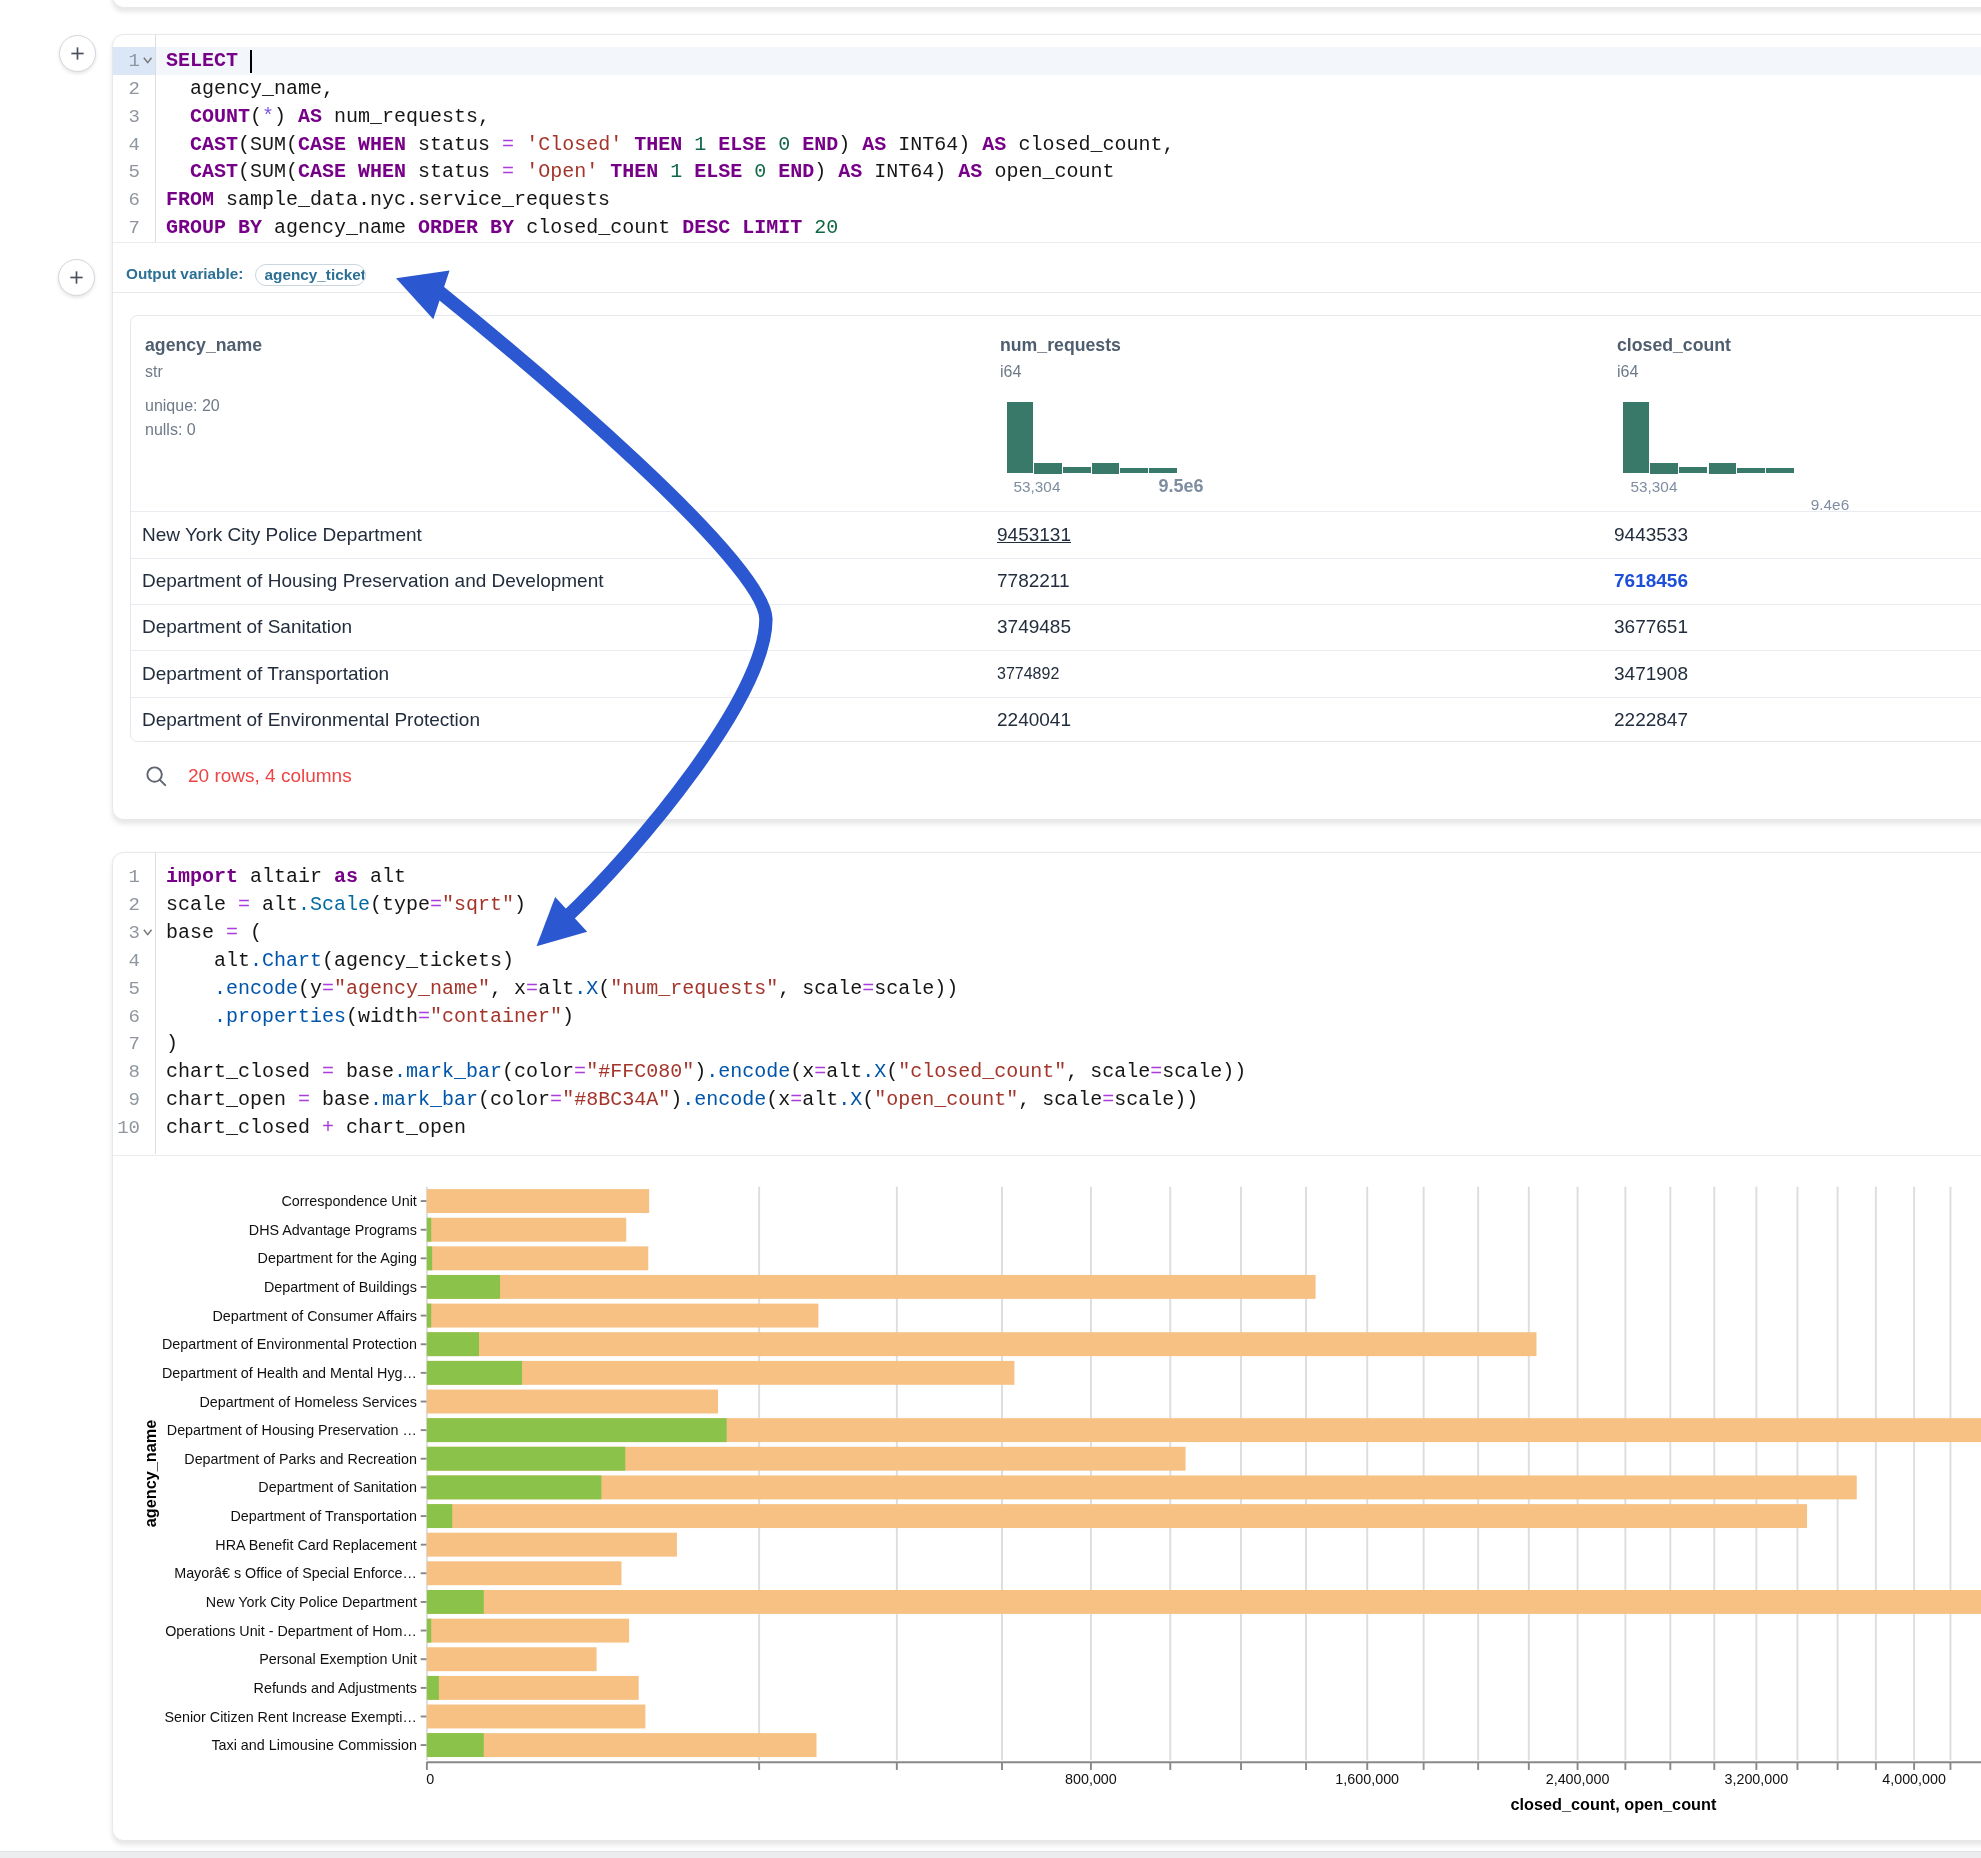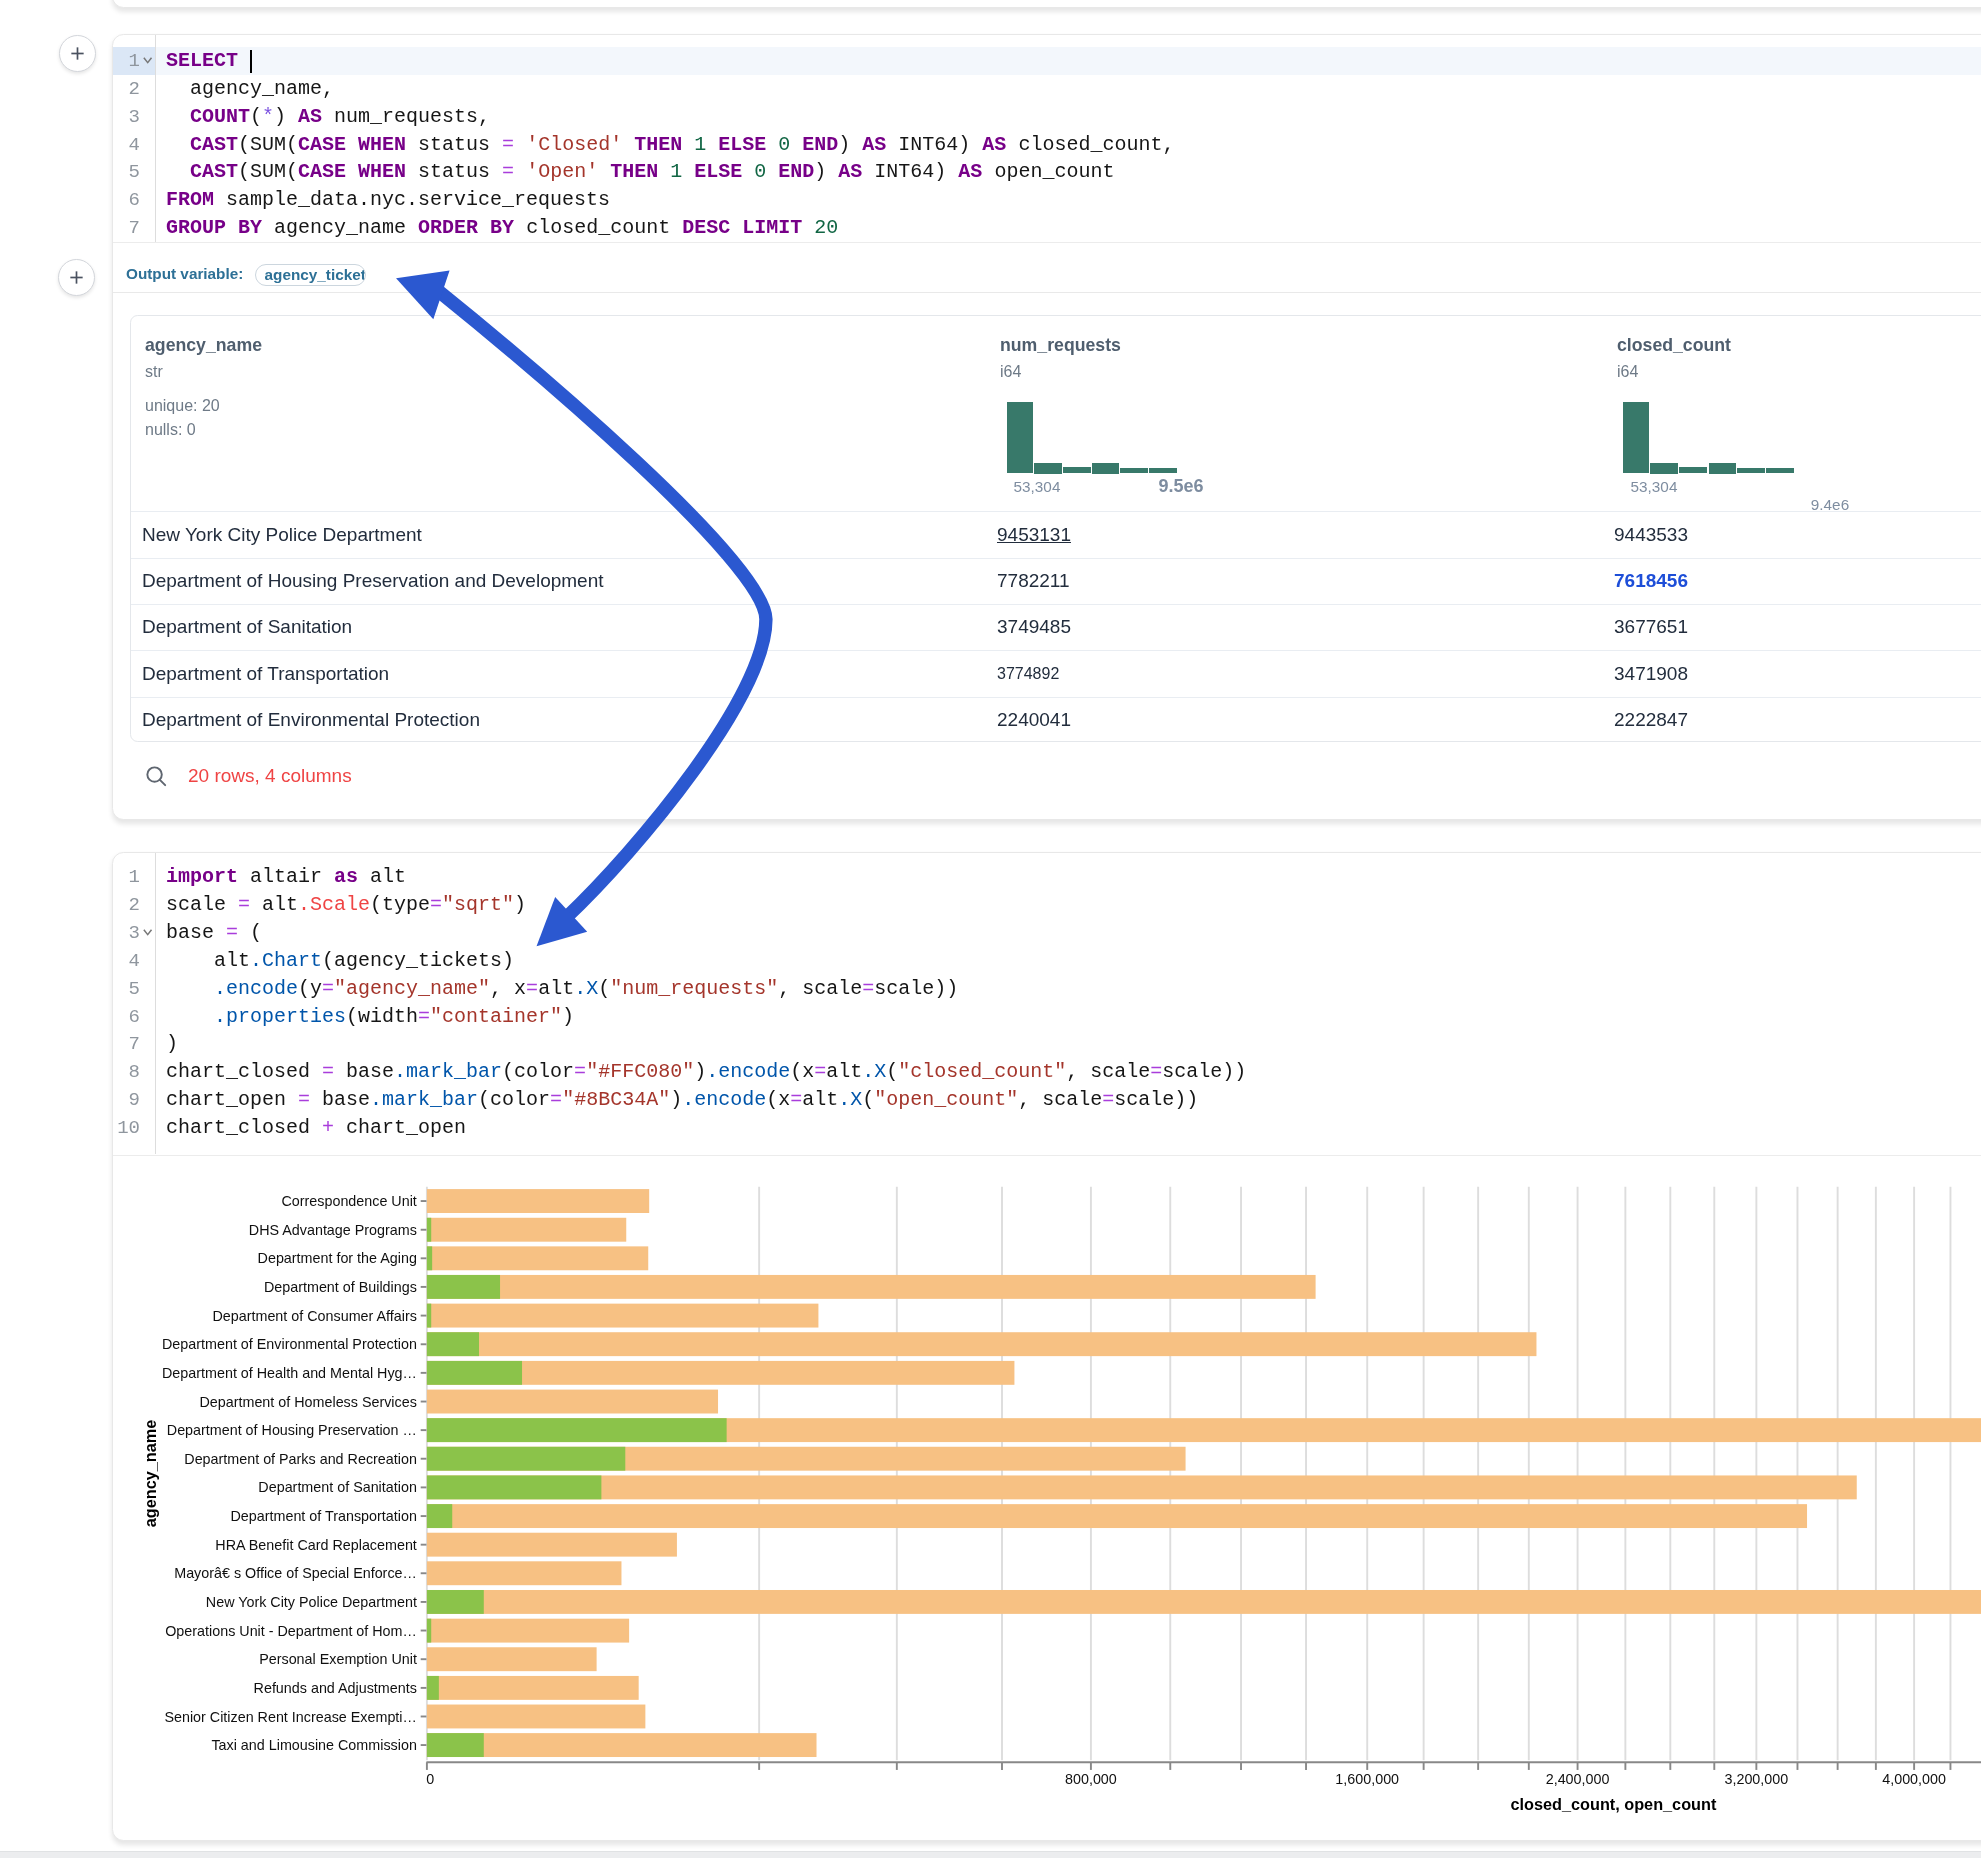--- a/index.html
+++ b/index.html
@@ -99,21 +99,21 @@
     <circle cx="12" cy="12" r="7.5" fill="none" stroke="#5f6670" stroke-width="2"></circle>
     <line x1="17.5" y1="17.5" x2="23" y2="23" stroke="#5f6670" stroke-width="2" stroke-linecap="round"></line>
   </svg>
 <div class="abs" style="left:188px;top:776px;font-size:19px;color:#ef4444;font-weight:normal;white-space:nowrap;line-height:19px;margin-top:-9.6px;">20 rows, 4 columns</div>
 <div class="cell" style="left:112px;top:852px;width:1886px;height:987px"></div>
 <div class="abs" style="left:155px;top:853px;width:1px;height:301px;background:#dddddd"></div>
 <div class="abs" style="left:113px;top:1155px;width:1884px;height:1px;background:#ececec"></div>
 <div class="lnum" style="left:111px;top:863px">1</div>
 <div class="code" style="left:166px;top:863px"><b style="color:#770088">import</b> altair <b style="color:#770088">as</b> alt</div>
 <div class="lnum" style="left:111px;top:891px">2</div>
-<div class="code" style="left:166px;top:891px">scale <span style="color:#a93ddb">=</span> alt<span style="color:#ef4444">.Scale</span>(type<span style="color:#a93ddb">=</span><span style="color:#a4352b">"sqrt"</span>)</div>
+<div class="code" style="left:166px;top:891px">scale <span style="color:#a93ddb">=</span> alt<span style="color:#0369a1">.Scale</span>(type<span style="color:#a93ddb">=</span><span style="color:#a4352b">"sqrt"</span>)</div>
 <div class="lnum" style="left:111px;top:919px">3</div>
 <div class="code" style="left:166px;top:919px">base <span style="color:#a93ddb">=</span> (</div>
 <div class="lnum" style="left:111px;top:947px">4</div>
 <div class="code" style="left:166px;top:947px">    alt<span style="color:#0055aa">.Chart</span>(agency_tickets)</div>
 <div class="lnum" style="left:111px;top:975px">5</div>
 <div class="code" style="left:166px;top:975px">    <span style="color:#0055aa">.encode</span>(y<span style="color:#a93ddb">=</span><span style="color:#a4352b">"agency_name"</span>, x<span style="color:#a93ddb">=</span>alt<span style="color:#0055aa">.X</span>(<span style="color:#a4352b">"num_requests"</span>, scale<span style="color:#a93ddb">=</span>scale))</div>
 <div class="lnum" style="left:111px;top:1003px">6</div>
 <div class="code" style="left:166px;top:1003px">    <span style="color:#0055aa">.properties</span>(width<span style="color:#a93ddb">=</span><span style="color:#a4352b">"container"</span>)</div>
 <div class="lnum" style="left:111px;top:1030px">7</div>
 <div class="code" style="left:166px;top:1030px">)</div>

